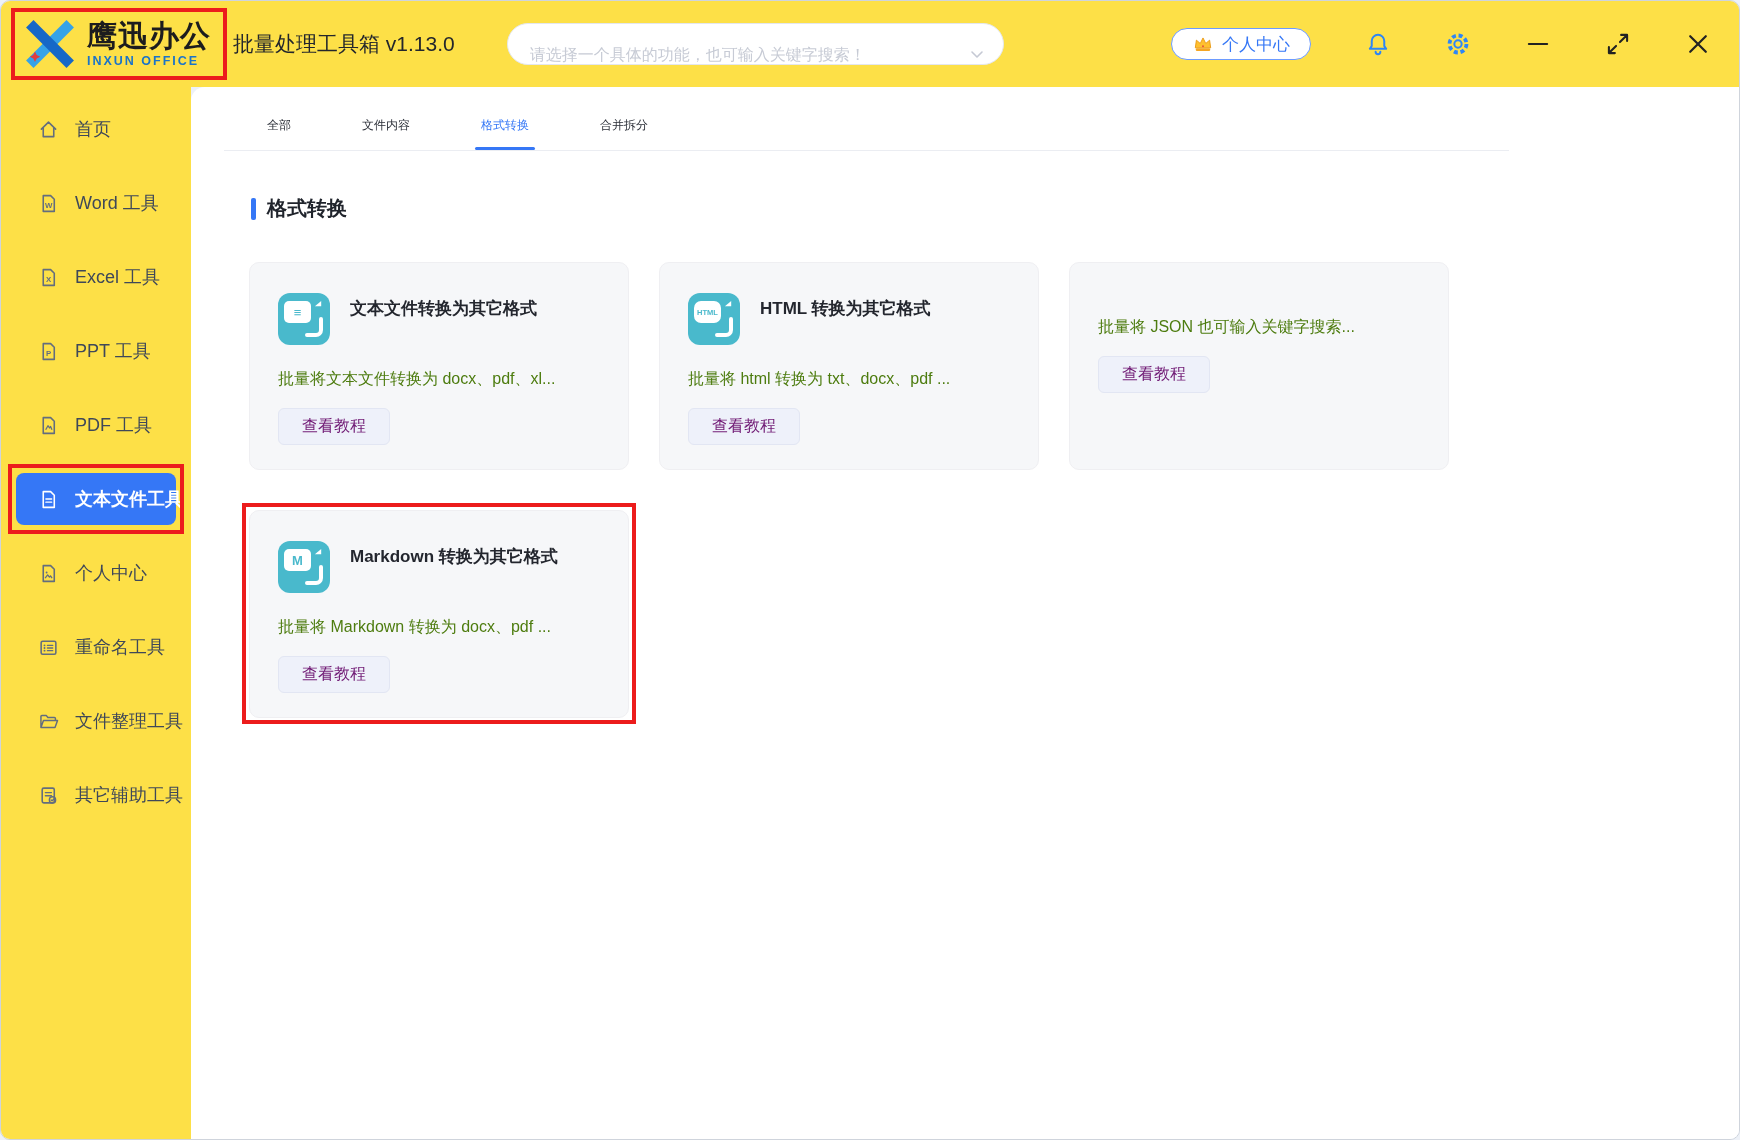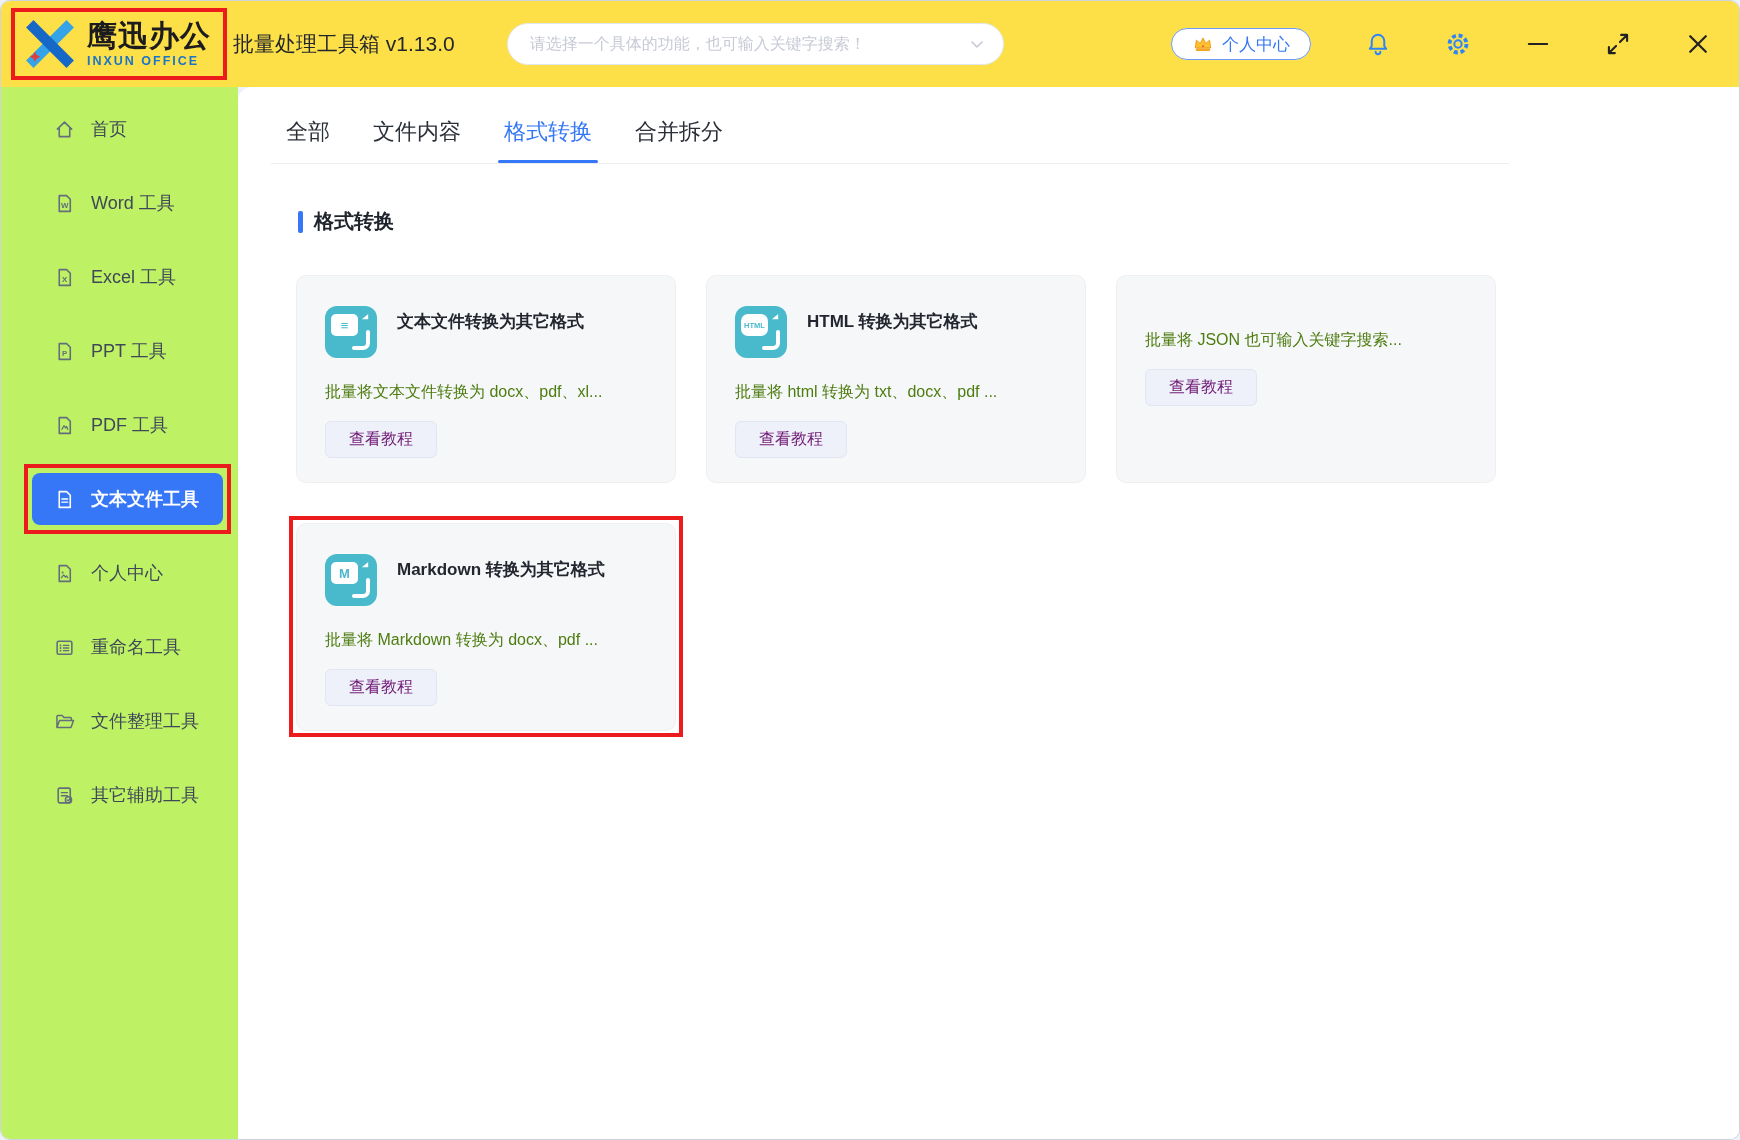--- a/index.html
+++ b/index.html
@@ -27,41 +27,41 @@
     border:4px solid var(--annotation);
     height:72px;padding:2px 12px 2px 8px;flex:0 0 auto;
   }
   .logo-mark{width:54px;height:54px;flex:0 0 auto;}
   .logo-text{display:flex;flex-direction:column;line-height:1;}
   .logo-cn{font-size:30px;font-weight:800;color:#1c1c1e;letter-spacing:1px;white-space:nowrap;}
   .logo-en{font-size:12.5px;font-weight:bold;color:#1a74c9;letter-spacing:2px;margin-top:4px;white-space:nowrap;}
   .app-title{font-size:21px;color:#23262c;margin-left:6px;white-space:nowrap;}
   .search{
     margin-left:52px;width:497px;height:42px;border:1px solid #e4e7ee;border-radius:21px;
-    display:flex;align-items:center;padding:0 16px 0 22px;background:#fff;
+    display:flex;align-items:flex-end;padding:0 16px 0 22px;background:#fff;
   }
   .search input{
     border:none;outline:none;flex:1;font-size:16px;color:#333;background:transparent;
     font-family:inherit;
   }
   .search input::placeholder{color:#c7cbd5;}
   .right-group{margin-left:auto;display:flex;align-items:center;gap:54px;}
   .user-btn{
     display:inline-flex;align-items:center;gap:8px;height:32px;padding:0 20px;
     border:1px solid #6d9bff;border-radius:20px;background:#fff;cursor:pointer;
   }
   .user-btn span{font-size:17px;color:var(--accent);white-space:nowrap;}
   .icon-btn{width:26px;height:26px;display:inline-flex;align-items:center;justify-content:center;
     background:none;border:none;cursor:pointer;color:#2e86f6;}
   .icon-btn.win{color:#222;}
   .icon-btn svg{width:100%;height:100%;}
   
   .body-row{display:flex;height:1054px;background:#edf1f8;}
   
-  .sidebar{width:237px;flex:0 0 auto;background:#bef264;padding-top:16px;padding-left:16px;}
+  .sidebar{width:190px;flex:0 0 auto;background:#fde047;padding-top:16px;}
   .srow{position:relative;height:52px;margin:0 15px 22px 15px;}
   .sitem{
     height:100%;display:flex;align-items:center;gap:16px;padding-left:22px;
     border-radius:8px;cursor:pointer;color:#636d7e;
   }
   .sitem .slabel{font-size:18px;color:#3f4859;white-space:nowrap;}
   .sitem.active{background:var(--accent);color:#fff;}
   .sitem.active .slabel{color:#fff;font-weight:bold;}
   .sicon{width:21px;height:21px;flex:0 0 auto;display:inline-flex;}
   .sicon svg{width:100%;height:100%;}
@@ -69,21 +69,21 @@
   .srow.annotated .ann{
     display:block;position:absolute;left:-8px;right:-8px;top:-9px;bottom:-9px;
     border:4px solid var(--annotation);pointer-events:none;
   }
   
   .main{
     flex:1;background:#fff;border-top-left-radius:14px;overflow:hidden;position:relative;
   }
   .tabs-wrap{margin:0 230px 0 33px;border-bottom:1px solid #ebedf2;padding:30px 0 0 0;}
   .tabs{display:flex;gap:43px;padding-left:15px;}
-  .tab{font-size:22px;color:#2b2f38;padding-bottom:16px;position:relative;cursor:pointer;white-space:nowrap;}
+  .tab{font-size:12px;color:#2b2f38;padding-bottom:16px;position:relative;cursor:pointer;white-space:nowrap;margin-left:28px;}
   .tab.active{color:var(--accent);font-weight:500;}
   .tab.active::after{
     content:"";position:absolute;left:-6px;right:-6px;bottom:0;height:3px;background:var(--accent);
     border-radius:2px;
   }
   .section-head{display:flex;align-items:center;gap:11px;margin:44px 0 0 60px;}
   .section-bar{width:5px;height:22px;background:var(--accent);border-radius:2px;}
   .section-title{font-size:20px;font-weight:bold;color:#20242c;}
   .cards{display:grid;grid-template-columns:repeat(3,380px);gap:40px 30px;margin:40px 0 0 58px;}
   .card-wrap{position:relative;}

